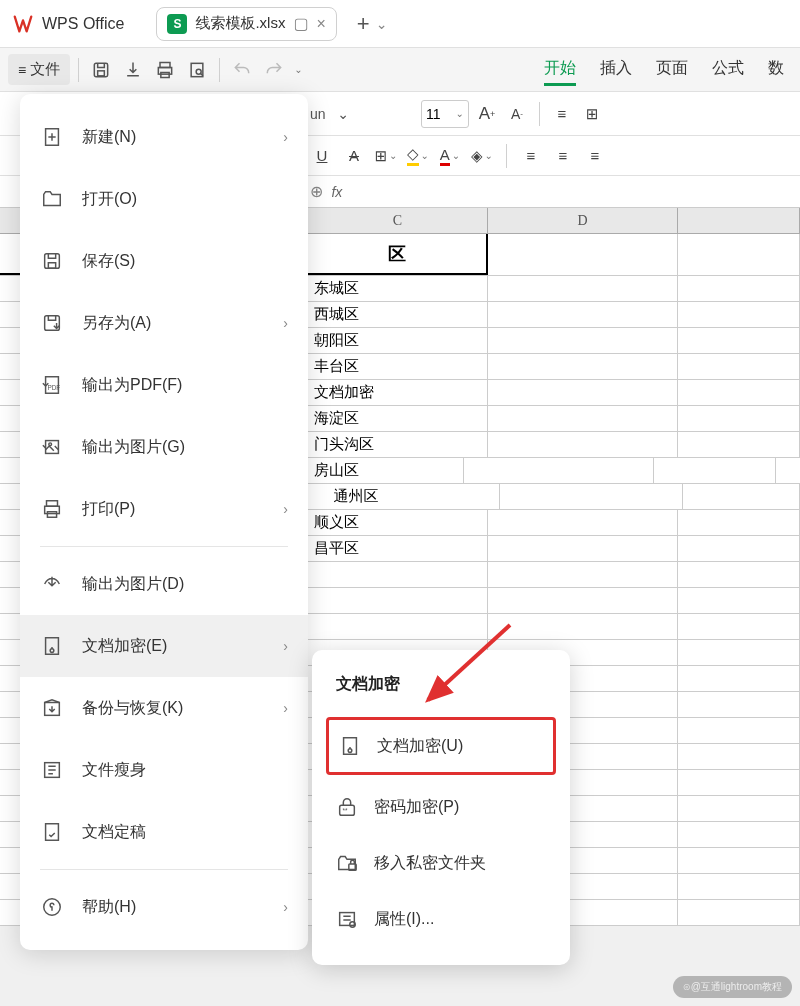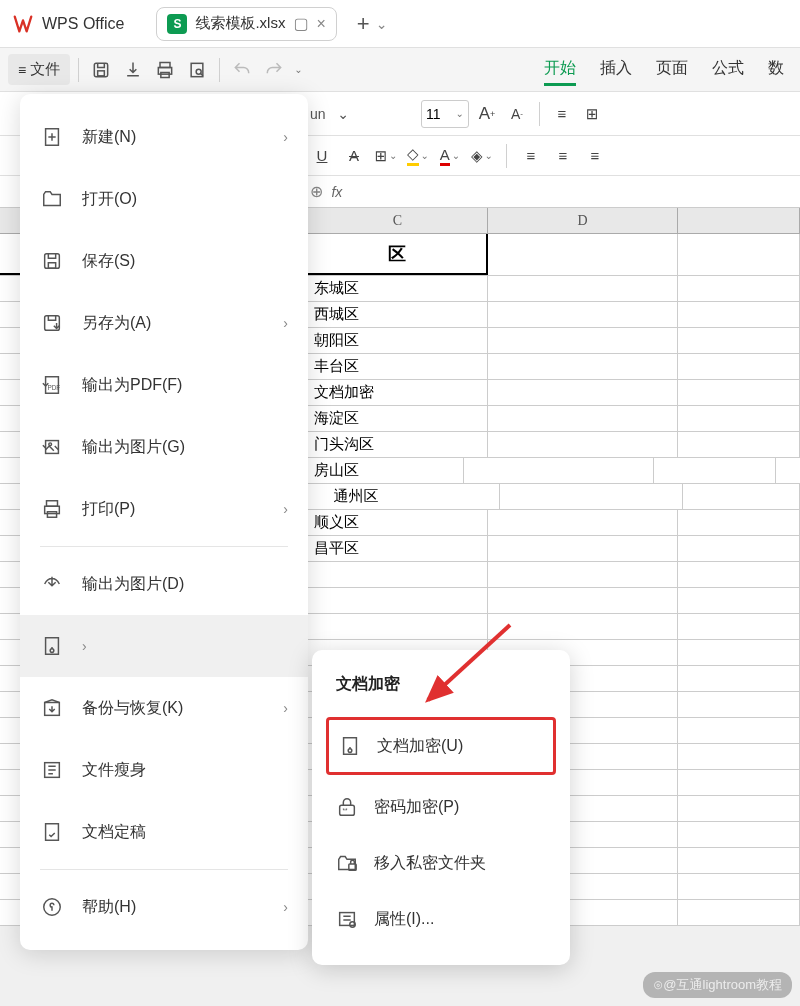--- a/index.html
+++ b/index.html
@@ -63,21 +63,21 @@
 .sub-item { display: flex; align-items: center; height: 56px; padding: 0 24px; gap: 16px; cursor: pointer; }
 .sub-item.highlight { border: 3px solid #e03030; border-radius: 4px; margin: 4px 14px; padding: 0 10px; height: 58px; }
 .sub-item .si-icon { width: 22px; height: 22px; }
 .sub-item .si-icon svg { width: 22px; height: 22px; stroke: #555; }
 .sub-item .si-label { font-size: 16px; color: #333; }
 
 
 .red-arrow { position: absolute; left: 410px; top: 620px; z-index: 12; pointer-events: none; }
 
 
-.watermark { position: absolute; right: 8px; bottom: 8px; color: rgba(255,255,255,0.75); background: rgba(0,0,0,0.25); font-size: 13px; padding: 4px 10px; border-radius: 12px; z-index: 20; }
+.watermark { position: absolute; right: 8px; bottom: 8px; color: rgba(255,255,255,0.75); background: rgba(0,0,0,0.25); font-size: 10px; padding: 4px 10px; border-radius: 12px; z-index: 20; }
 
 .chev { font-size: 10px; color: #777; margin-left: 2px; }
 </style>
 </head>
 <body>
 
 <div class="titlebar">
   <div class="app-section">
     <span class="wps-logo">
       <svg viewBox="0 0 24 24">
@@ -434,20 +434,21 @@
       <span class="mi-label">输出为图片(D)</span>
     </div>
     <div class="menu-item hover">
       <span class="mi-icon">
         <svg viewBox="0 0 24 24" fill="none" stroke="currentColor" stroke-width="1.6">
           <rect x="5" y="3" width="14" height="18"></rect>
           <circle cx="12" cy="17" r="2"></circle>
           <path d="M12 15v-2"></path>
         </svg>
       </span>
+      <span class="mi-label">文档加密(E)</span>
       <span class="mi-arrow">›</span>
     </div>
     <div class="menu-item">
       <span class="mi-icon">
         <svg viewBox="0 0 24 24" fill="none" stroke="currentColor" stroke-width="1.6">
           <rect x="4" y="6" width="16" height="14"></rect>
           <path d="M4 6l8-3 8 3M12 10v6M9 13l3 3 3-3"></path>
         </svg>
       </span>
       <span class="mi-label">备份与恢复(K)</span>

